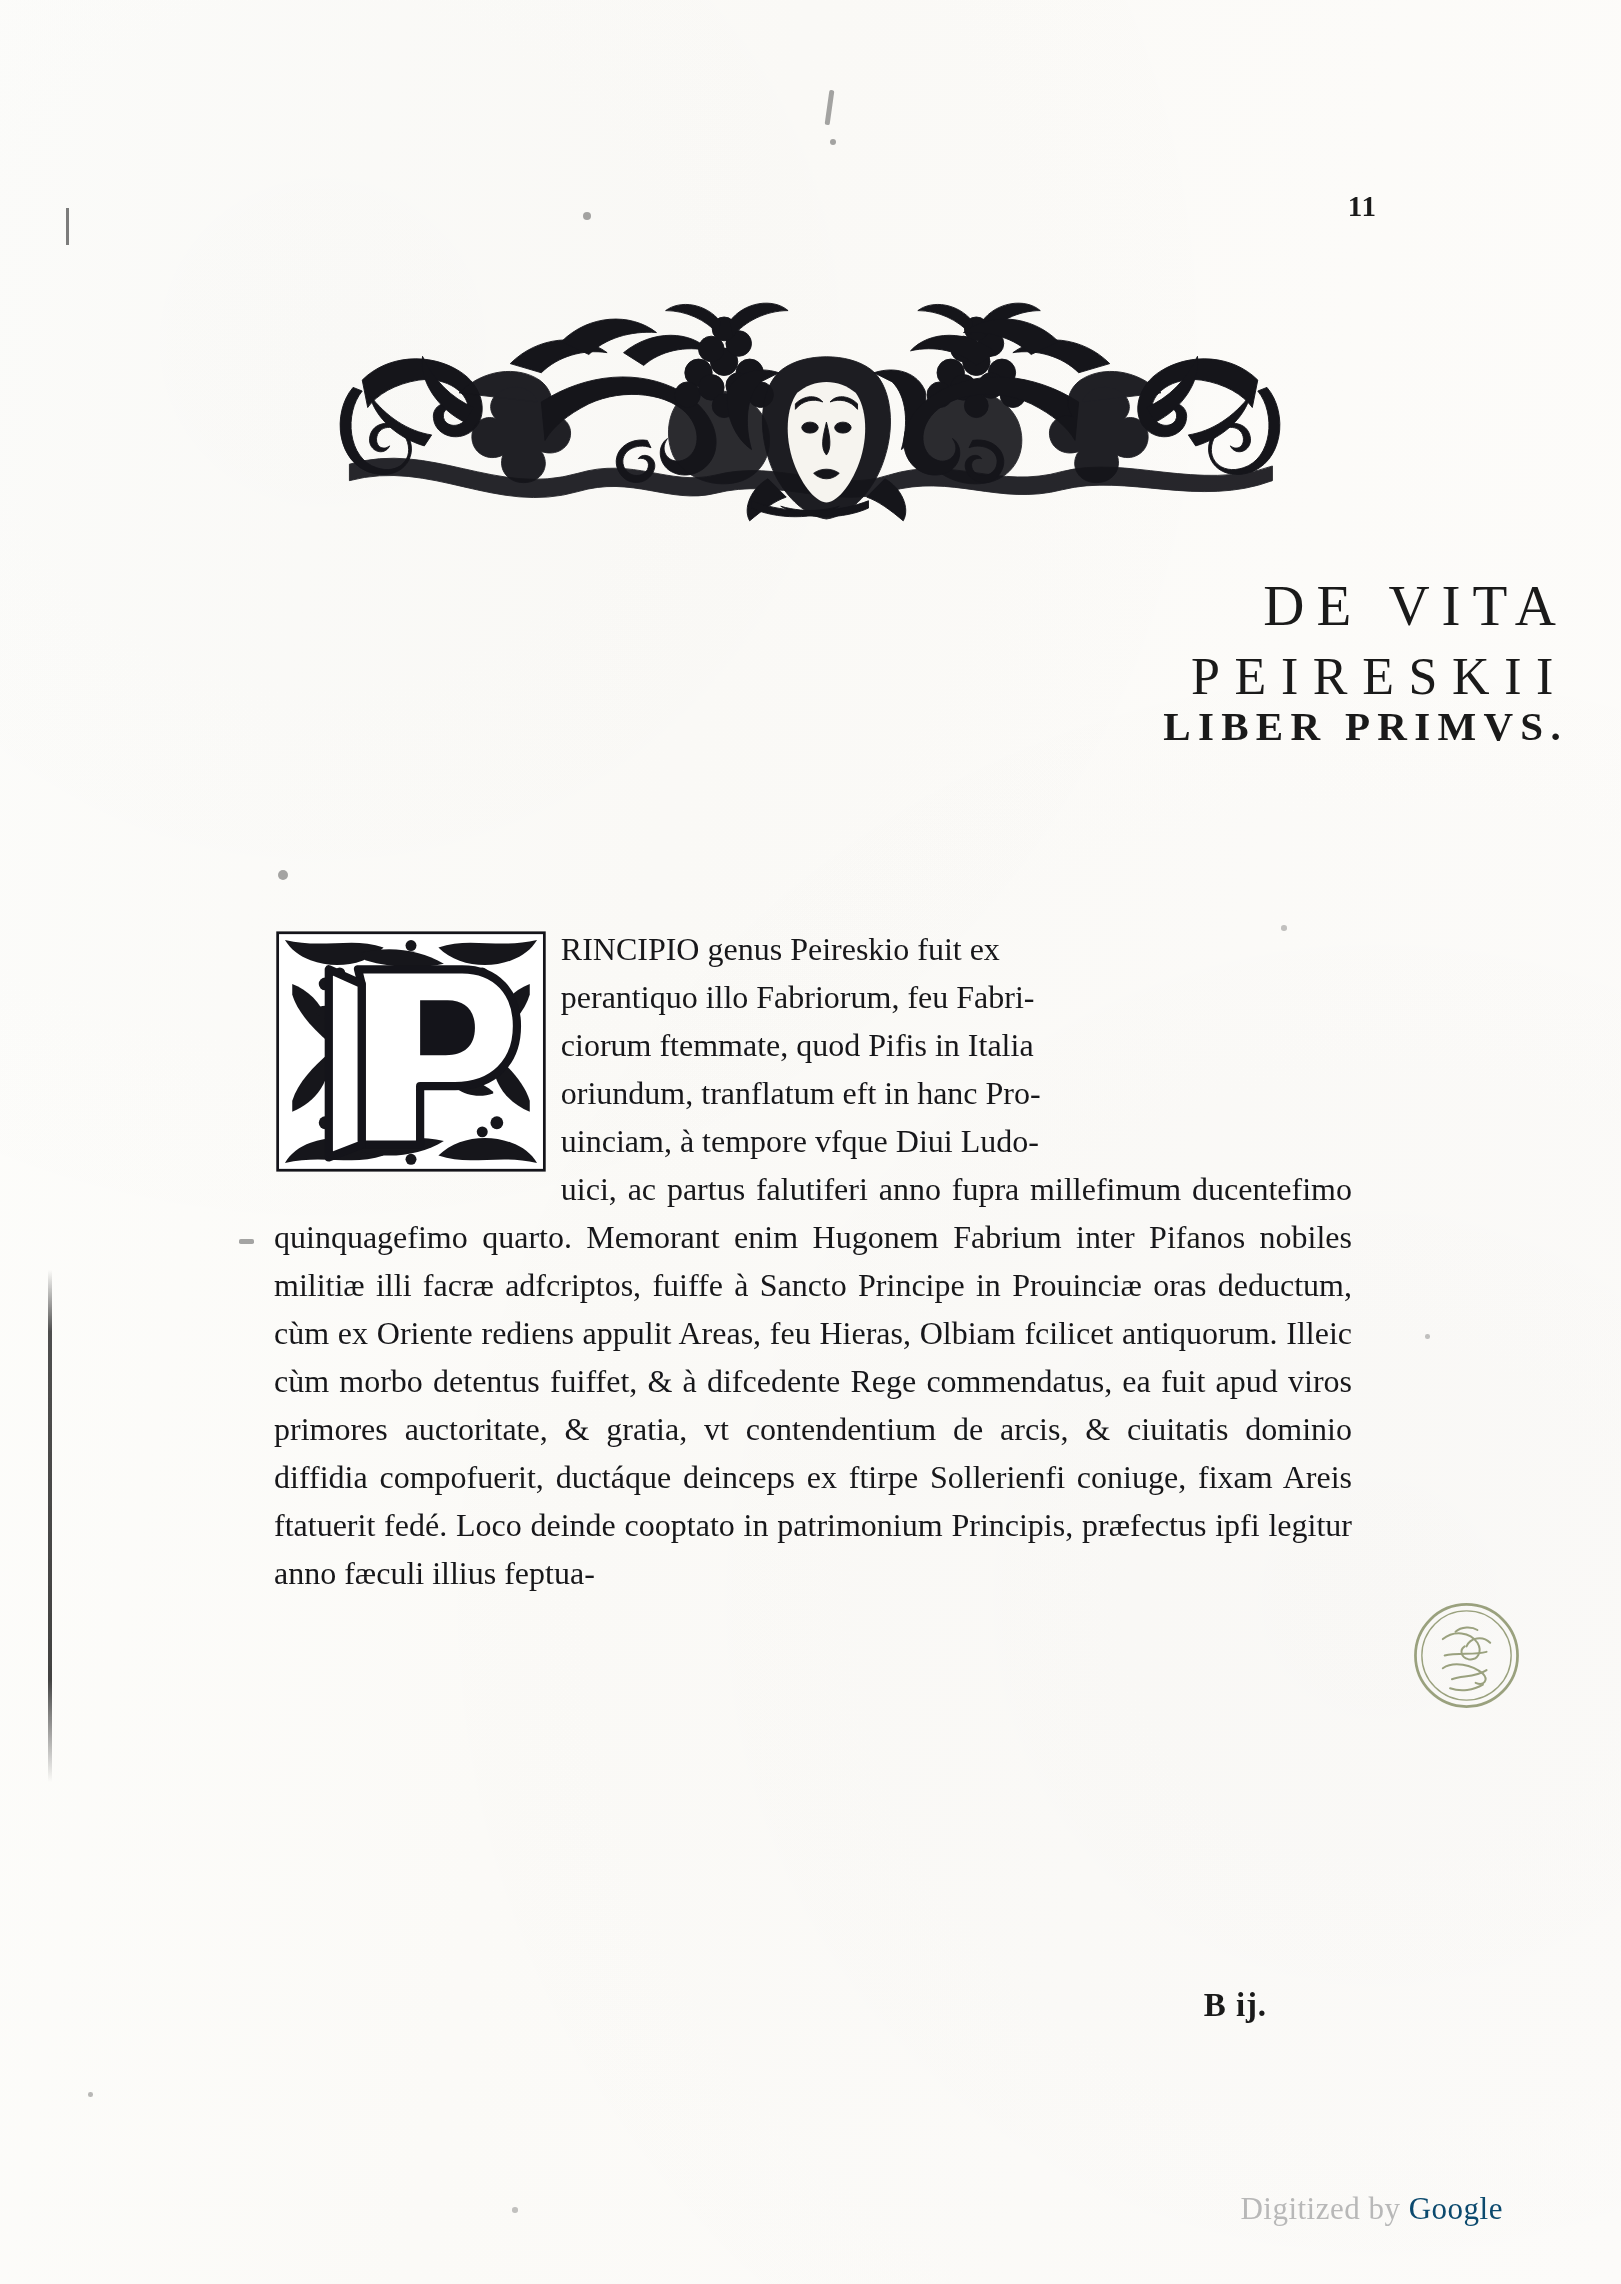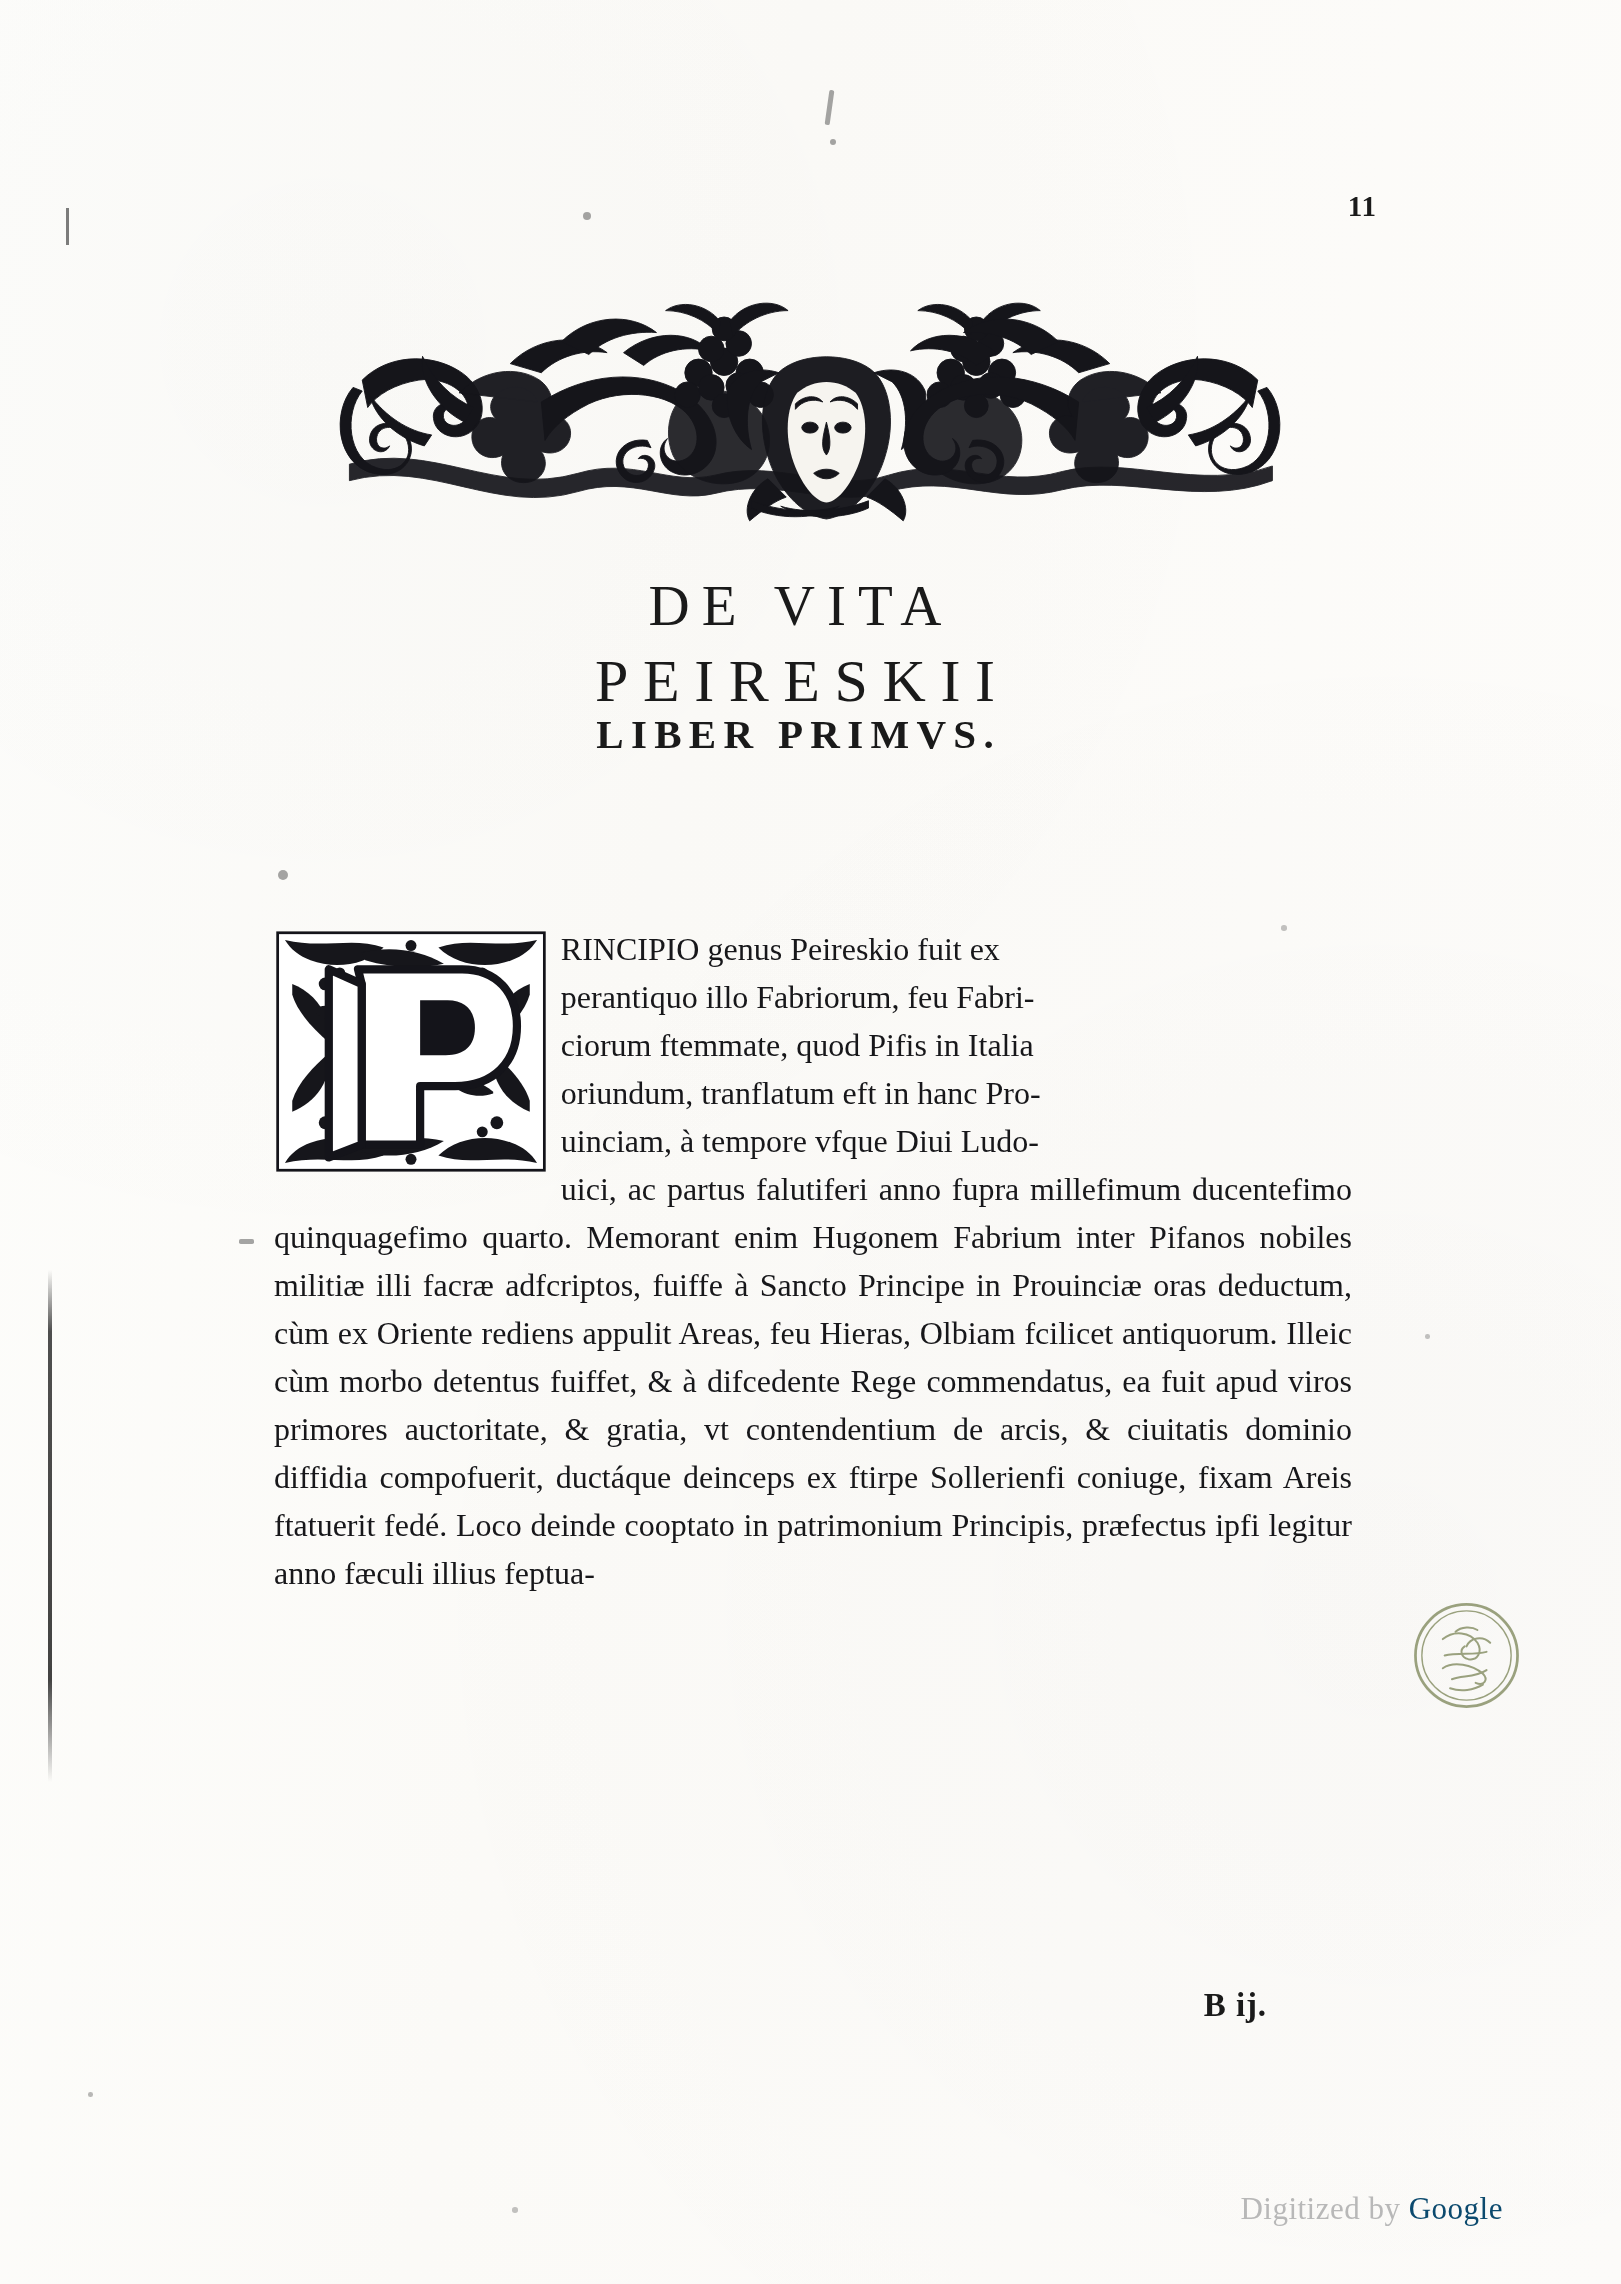--- a/index.html
+++ b/index.html
@@ -74,33 +74,32 @@
     height: 245px;
   }
   #headpiece svg { display: block; width: 100%; height: 100%; }
 
   
   #title-block {
     position: absolute;
     left: 0;
     top: 576px;
     width: 1568px;
-    text-align: center;
-    padding-left: 11px;
+    text-align: right;
   }
   #title-line-1 {
     font-size: 57px;
     letter-spacing: 12px;
     font-weight: 400;
     font-family: "Liberation Serif", serif;
     line-height: 1.05;
     text-indent: 12px;
   }
   #title-line-2 {
-    font-size: 60px;
+    font-size: 52px;
     letter-spacing: 14.6px;
     font-weight: 400;
     margin-top: 14.6px;
     line-height: 1.05;
     text-indent: 14.6px;
   }
   #title-line-3 {
     font-size: 41px;
     letter-spacing: 7.3px;
     font-weight: 700;

